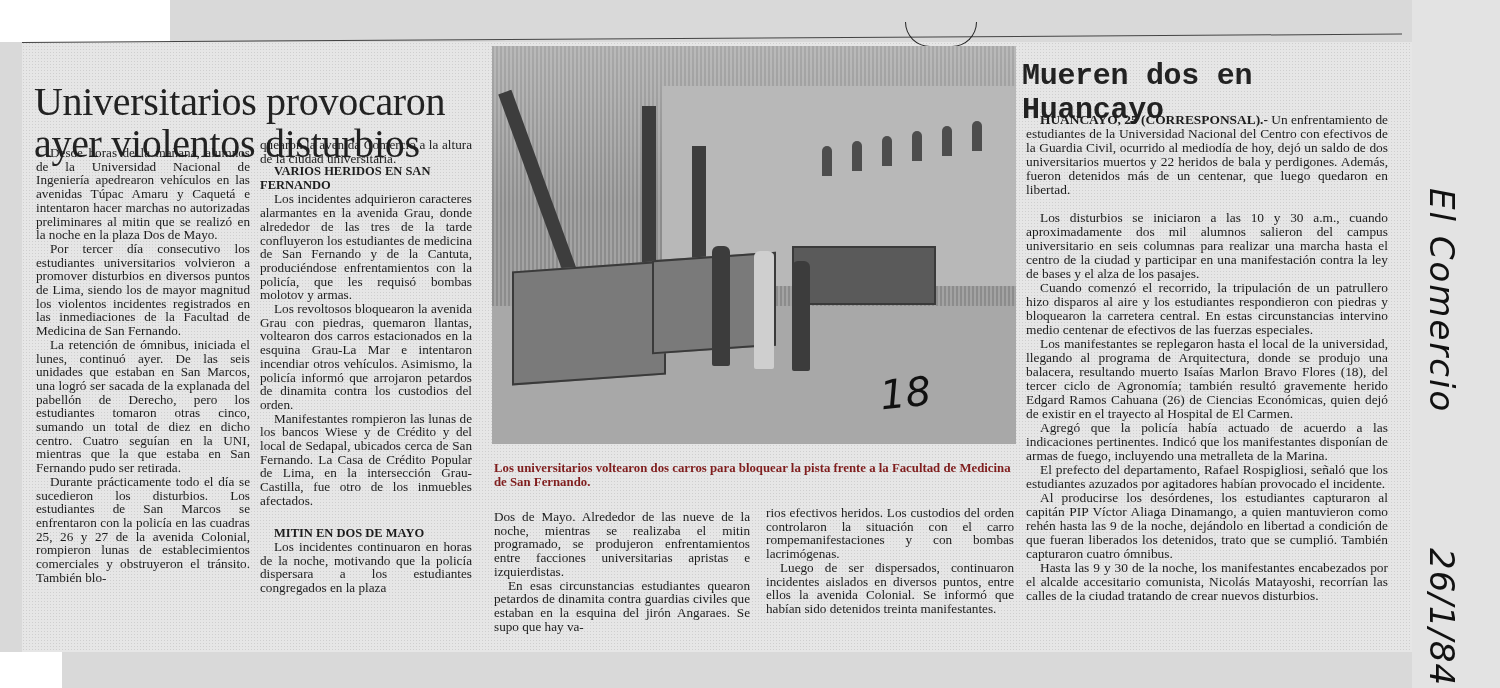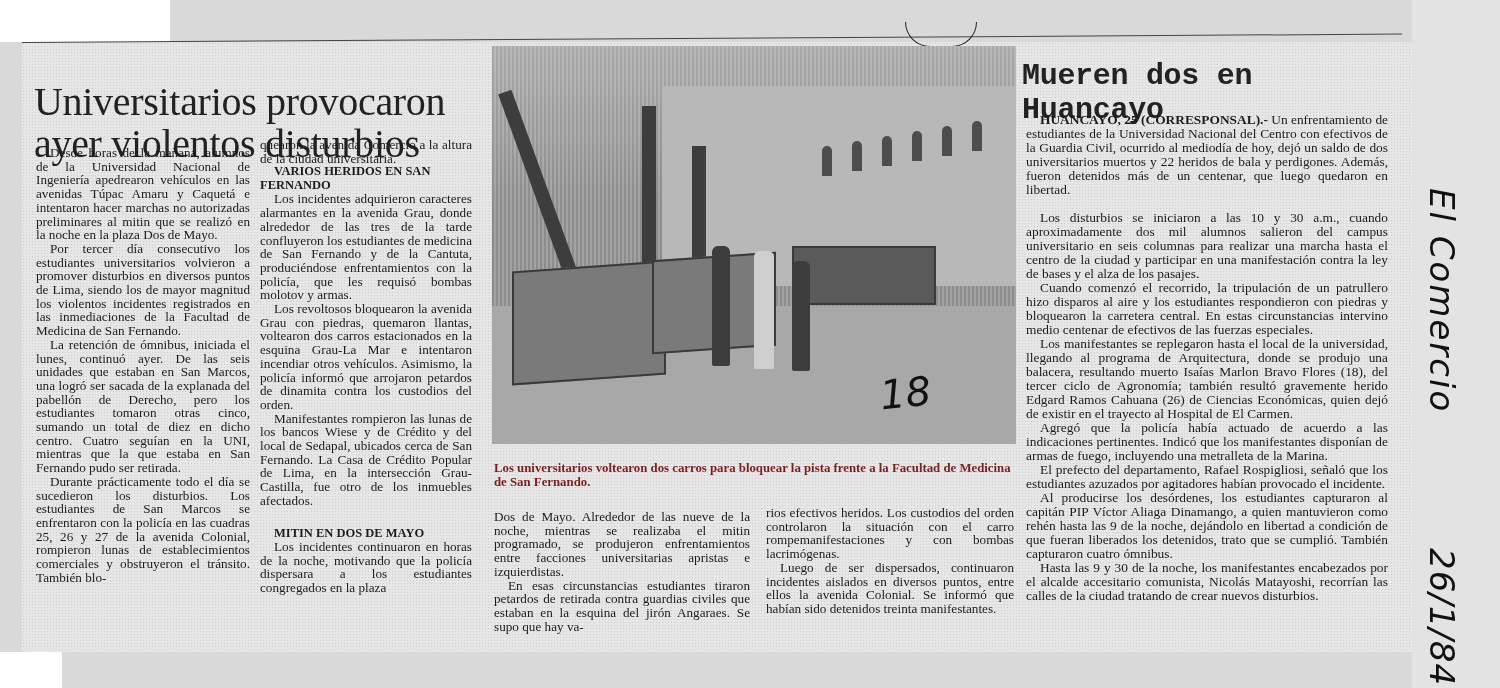--- a/index.html
+++ b/index.html
@@ -150,21 +150,21 @@
   <div class="person" style="left:220px;top:200px;width:18px;height:120px"></div>
   <div class="person" style="left:262px;top:205px;width:20px;height:118px;background:#cfcfcf"></div>
   <div class="person" style="left:300px;top:215px;width:18px;height:110px"></div>
 </div>
 <div class="photo-mark">18</div>
 
 <div class="caption">Los universitarios voltearon dos carros para bloquear la pista frente a la Facultad de Medicina de San Fernando.</div>
 
 <div class="col col3">
   <p class="noindent">Dos de Mayo. Alrededor de las nueve de la noche, mientras se realizaba el mitin programado, se produjeron enfrentamientos entre facciones universitarias apristas e izquierdistas.</p>
-  <p>En esas circunstancias estudiantes tiraron petardos de retirada contra guardias civiles que estaban en la esquina del jirón Angaraes. Se supo que hay va-</p>
+  <p>En esas circunstancias estudiantes quearon petardos de dinamita contra guardias civiles que estaban en la esquina del jirón Angaraes. Se supo que hay va-</p>
 </div>
 
 <div class="col col4">
   <p class="noindent">rios efectivos heridos. Los custodios del orden controlaron la situación con el carro rompemanifestaciones y con bombas lacrimógenas.</p>
   <p>Luego de ser dispersados, continuaron incidentes aislados en diversos puntos, entre ellos la avenida Colonial. Se informó que habían sido detenidos treinta manifestantes.</p>
 </div>
 
 <h2 class="headline-side">Mueren dos en Huancayo</h2>
 
 <div class="col col5">

